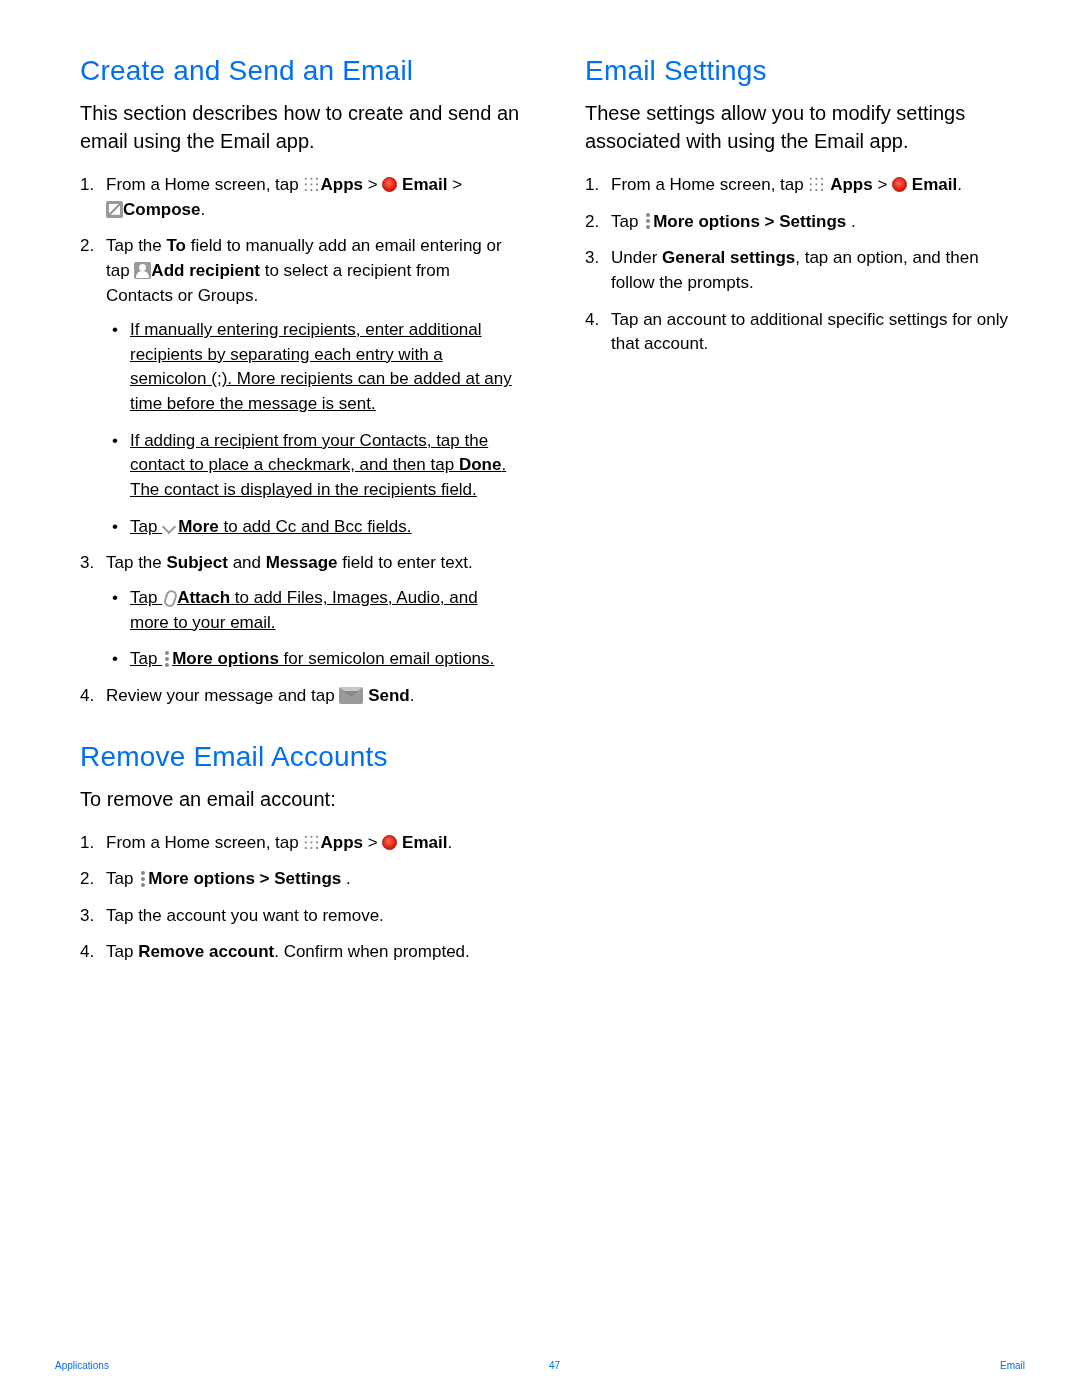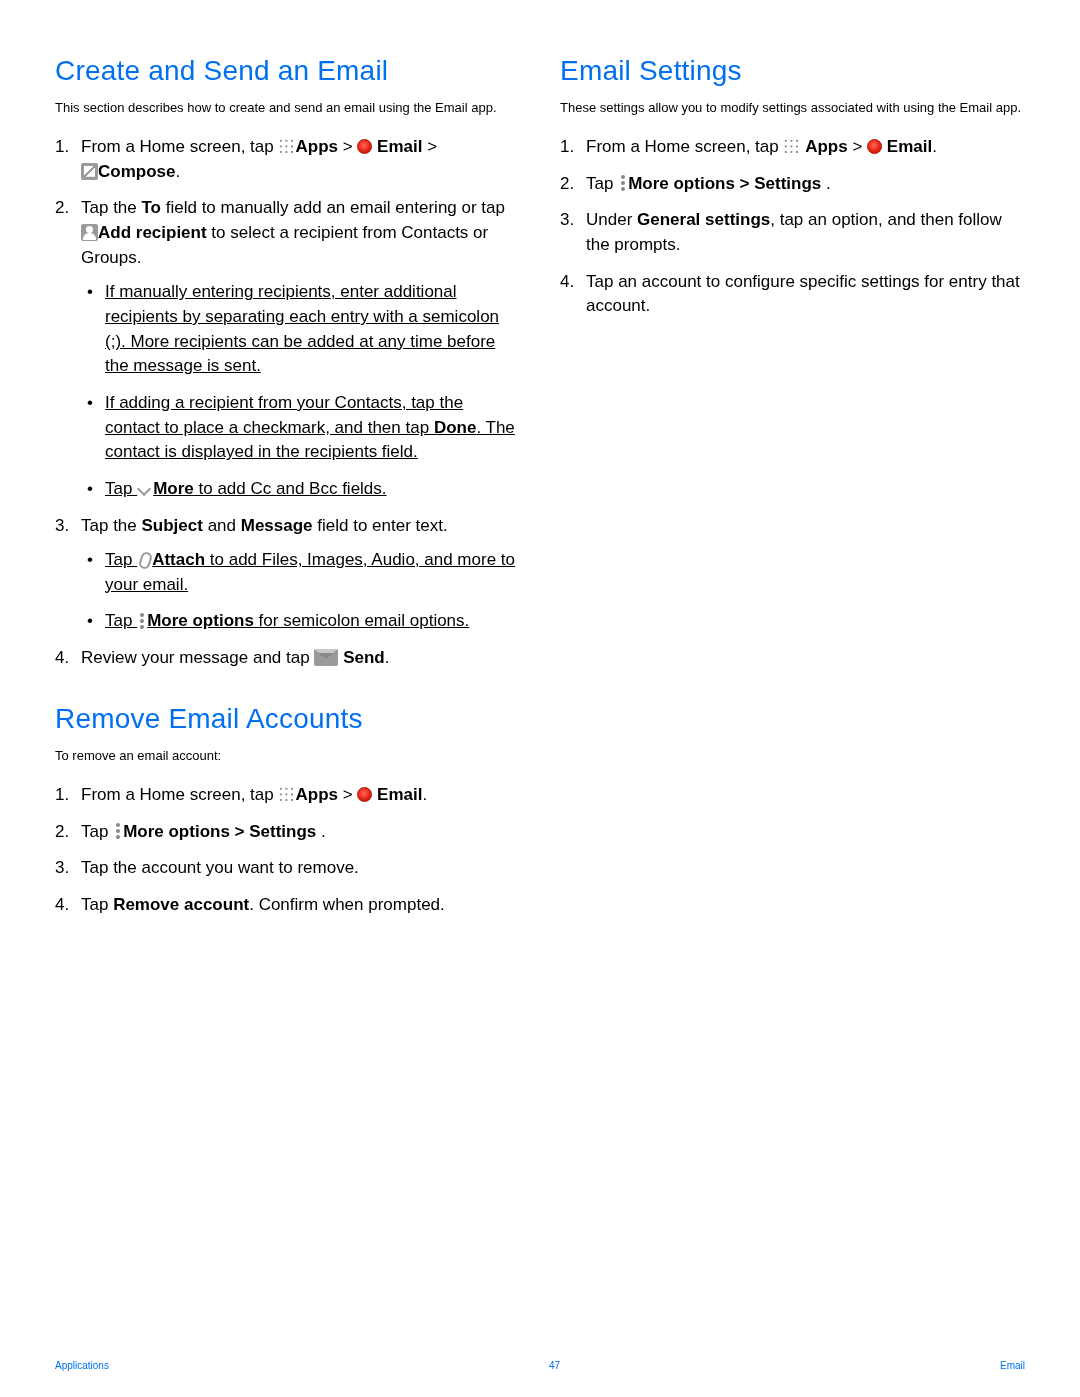--- a/index.html
+++ b/index.html
@@ -14,30 +14,31 @@
     position: relative;
   }
   .page {
     padding: 55px 55px 0 55px;
     display: flex;
     gap: 40px;
   }
   .col {
     flex: 1;
     min-width: 0;
+    margin-left: 25px;
   }
   h2 {
     color: #0070f0;
     font-weight: 400;
     font-size: 28px;
     margin: 0 0 12px 0;
     letter-spacing: 0.2px;
   }
   p.intro {
-    font-size: 13px;
+    font-size: 20px;
     margin: 0 0 18px 0;
     line-height: 1.4;
   }
   ol {
     list-style: none;
     counter-reset: item;
     padding: 0;
     margin: 0 0 24px 0;
   }
   ol > li {
@@ -215,21 +216,21 @@
       <ol>
         <li>
           <span>From a Home screen, tap </span><span class="ic ic-apps"></span> <b>Apps</b><span> &gt; </span><span class="ic ic-email"></span> <b>Email</b><span>.</span>
         </li>
         <li>
           <span>Tap </span><span class="ic ic-more"></span><b>More options</b><b> &gt; </b><b>Settings</b> <span>.</span>
         </li>
         <li>
           <span>Under </span><b>General settings</b><span>, tap an option, and then follow the prompts.</span>
         </li>
-        <li>Tap an account to configure specific settings for entry that account.</li>
+        <li>Tap an account to additional specific settings for only that account.</li>
       </ol>
     </div>
   </div>
 </div>
 
 <div class="footer">
   <span>Applications</span>
   <span>47</span>
   <span>Email</span>
 </div>

